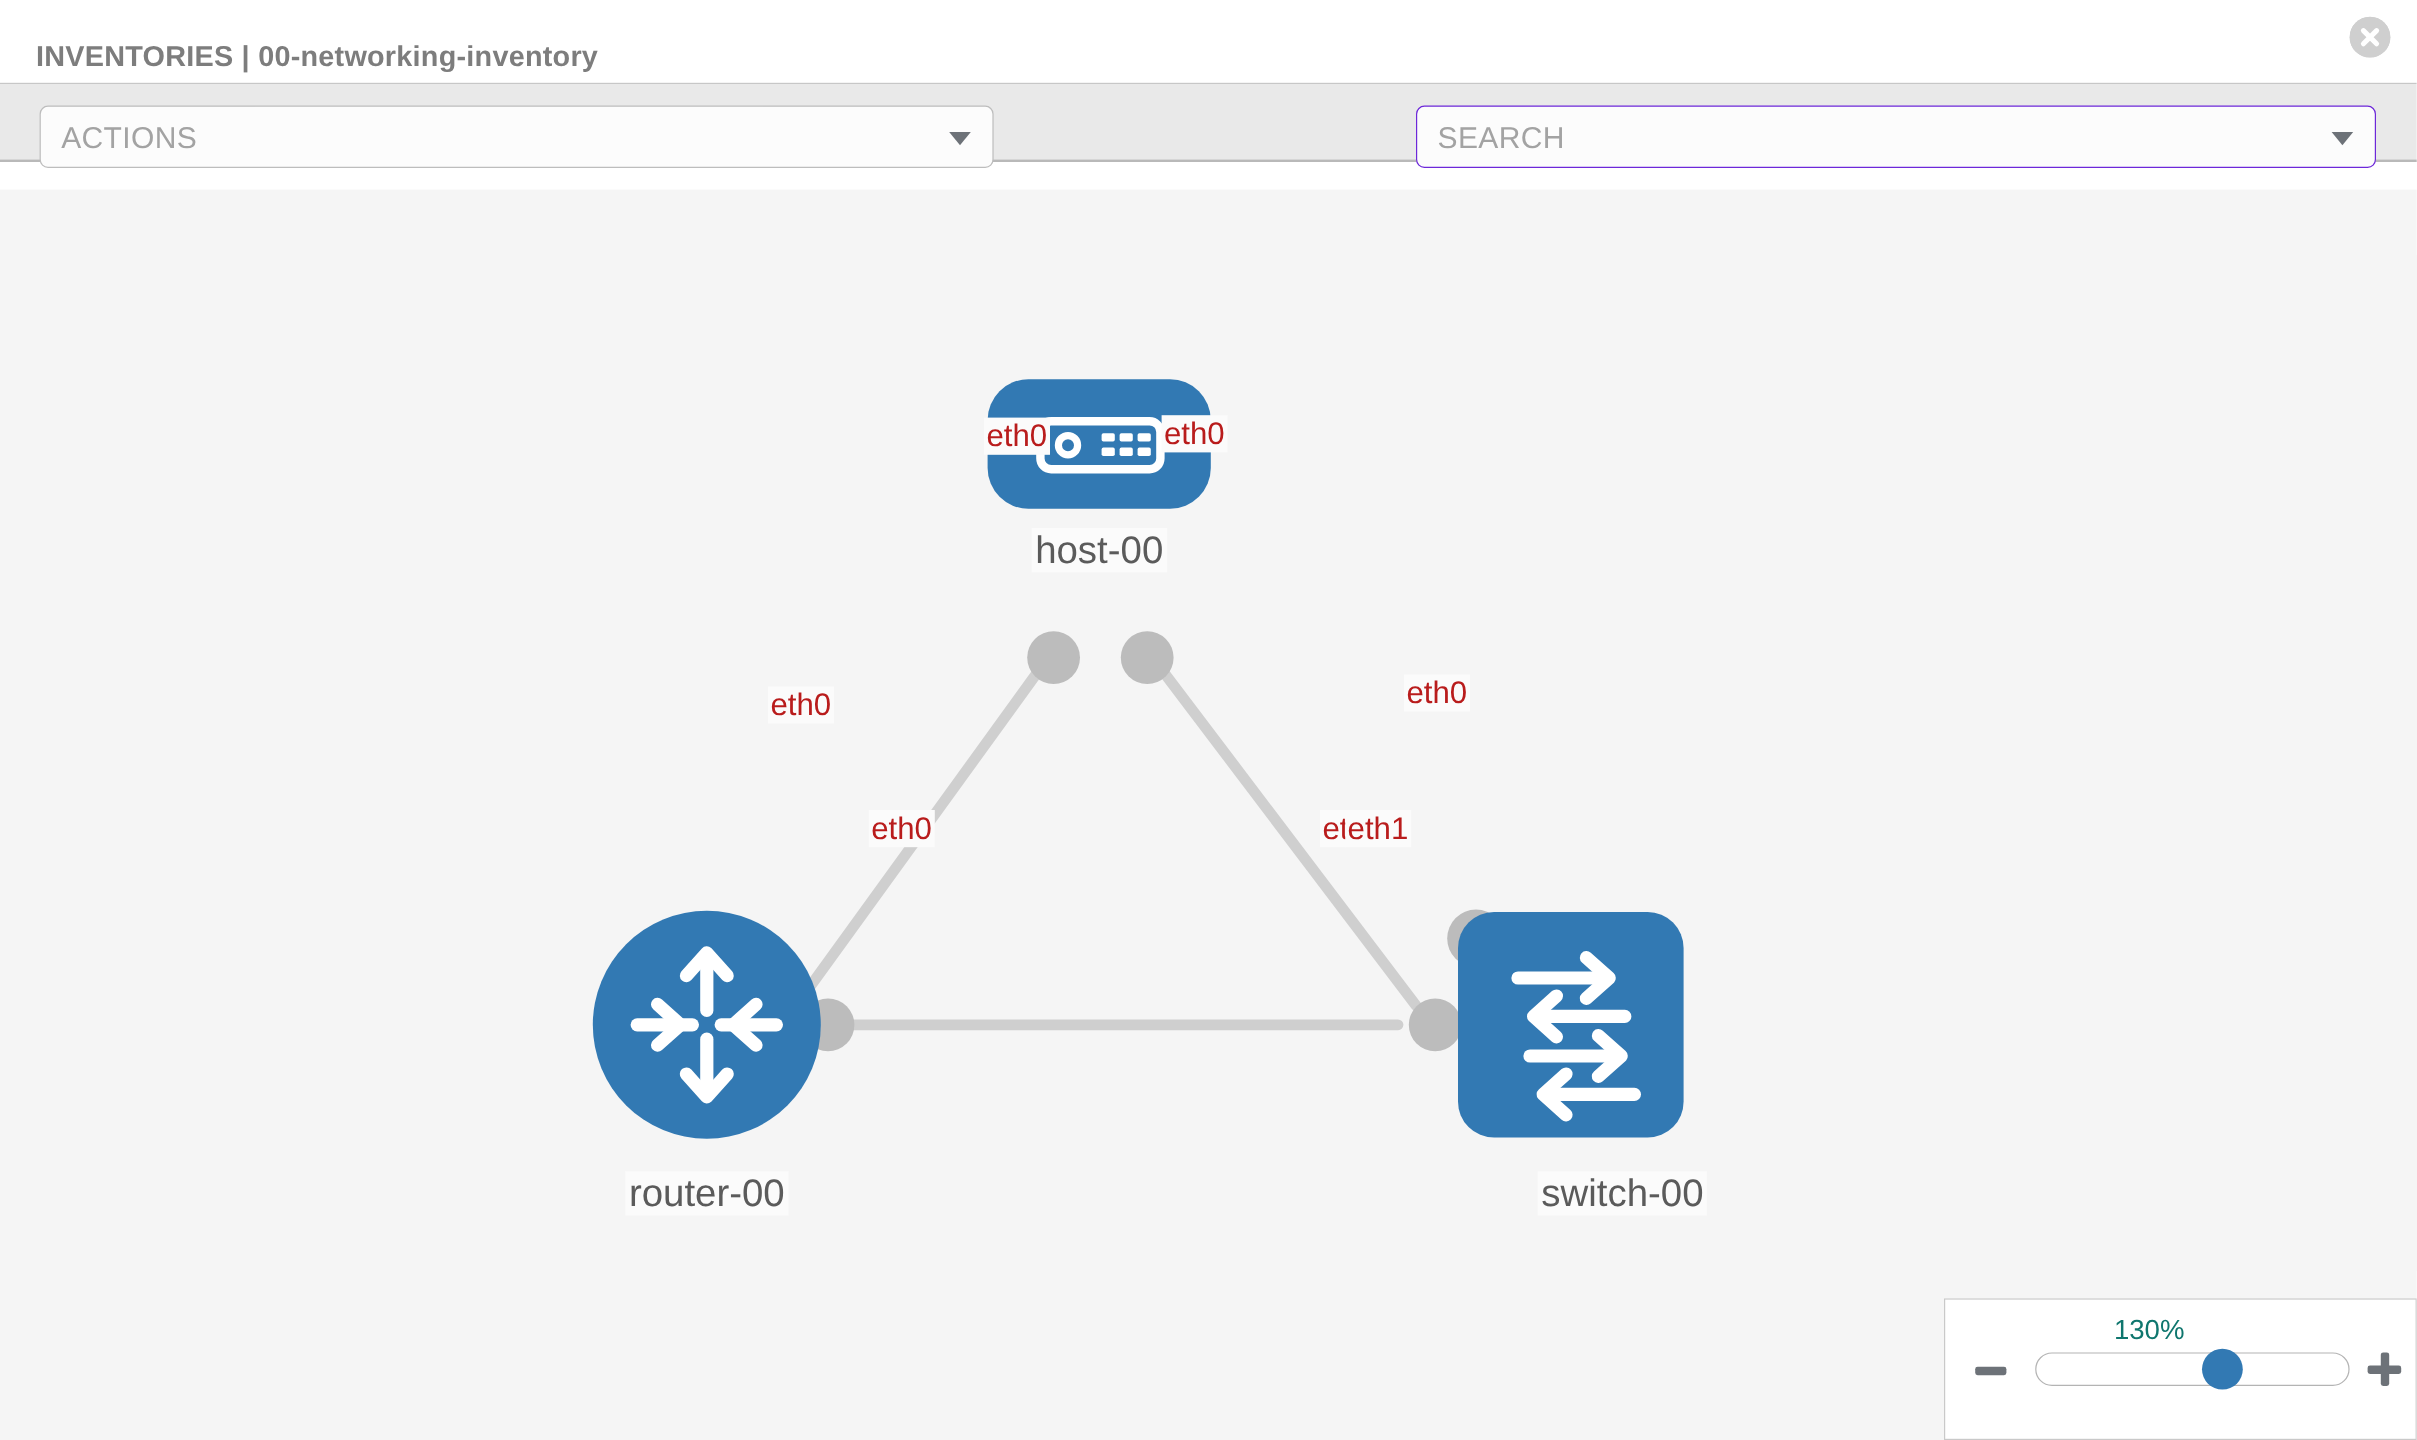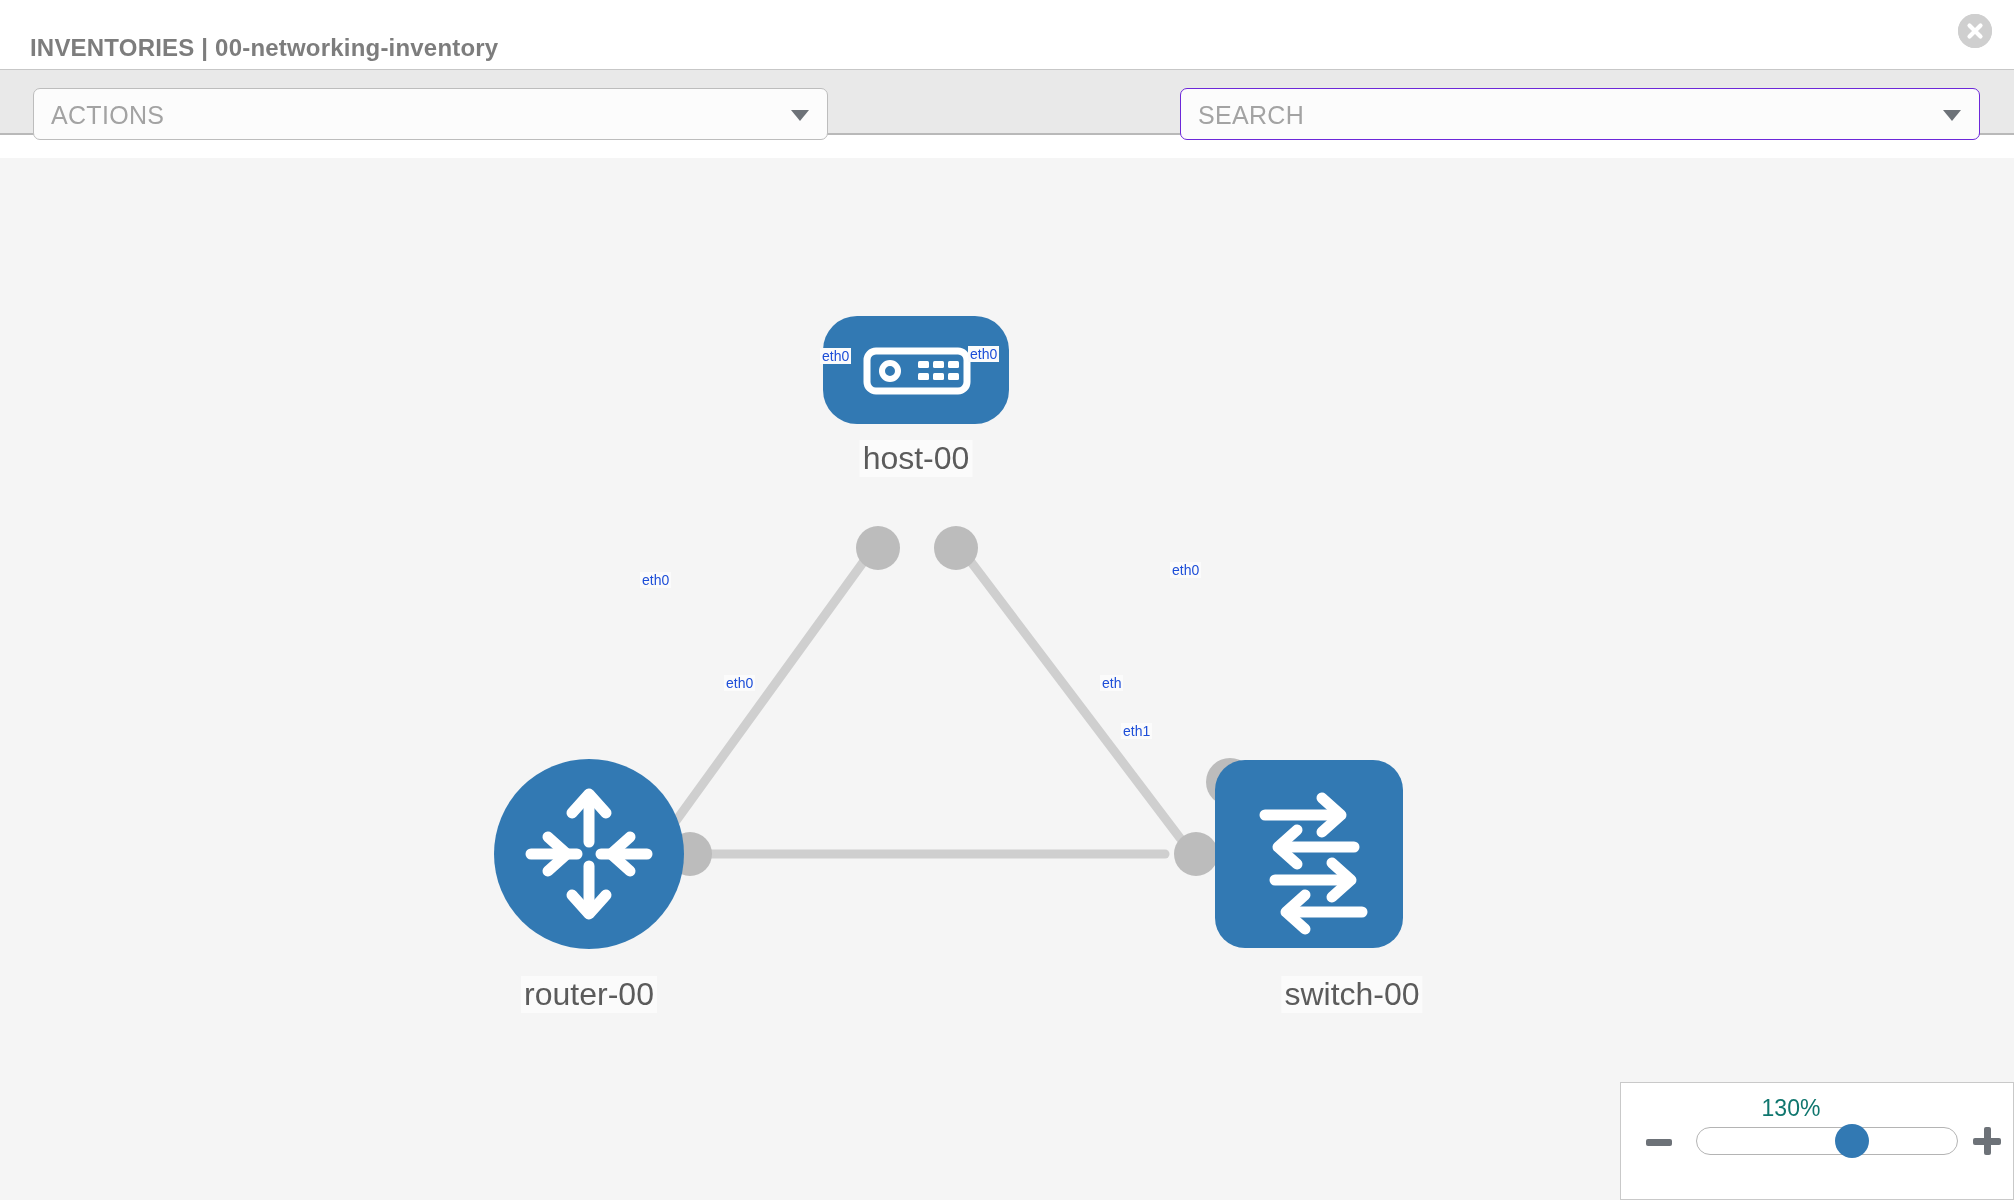--- a/index.html
+++ b/index.html
@@ -142,22 +142,22 @@
     position: absolute;
     font-size: 32px;
     color: #5b5b5b;
     background: #fbfbfb;
     padding: 0 3px;
     white-space: nowrap;
     transform: translateX(-50%);
   }
   .edge-label {
     position: absolute;
-    font-size: 14px;
-    color: #1d4ed8;
+    font-size: 26px;
+    color: #b91c1c;
     background: #fbfbfb;
     padding: 0 2px;
     white-space: nowrap;
   }
 
   
   .zoom-panel {
     position: absolute;
     left: 1620px;
     top: 1082px;
@@ -342,21 +342,21 @@
         </g>
       </g>
     </svg>
 
     <div class="edge-label" style="left:820px; top:190px;">eth0</div>
     <div class="edge-label" style="left:968px; top:188px;">eth0</div>
     <div class="edge-label" style="left:640px; top:414px;">eth0</div>
     <div class="edge-label" style="left:1170px; top:404px;">eth0</div>
     <div class="edge-label" style="left:724px; top:517px;">eth0</div>
     <div class="edge-label" style="left:1100px; top:517px;">eth</div>
-    <div class="edge-label" style="left:1121px; top:517px;margin-top:48px;">eth1</div>
+    <div class="edge-label" style="left:1121px; top:517px;">eth1</div>
 
     <div class="node-label" style="left:916px; top:282px;">host-00</div>
     <div class="node-label" style="left:589px; top:818px;">router-00</div>
     <div class="node-label" style="left:1304px; top:818px;margin-left:48px;">switch-00</div>
   </div>
 
   <div class="zoom-panel">
     <div class="zoom-pct">130%</div>
     <div class="zoom-minus"></div>
     <div class="zoom-track"></div>

